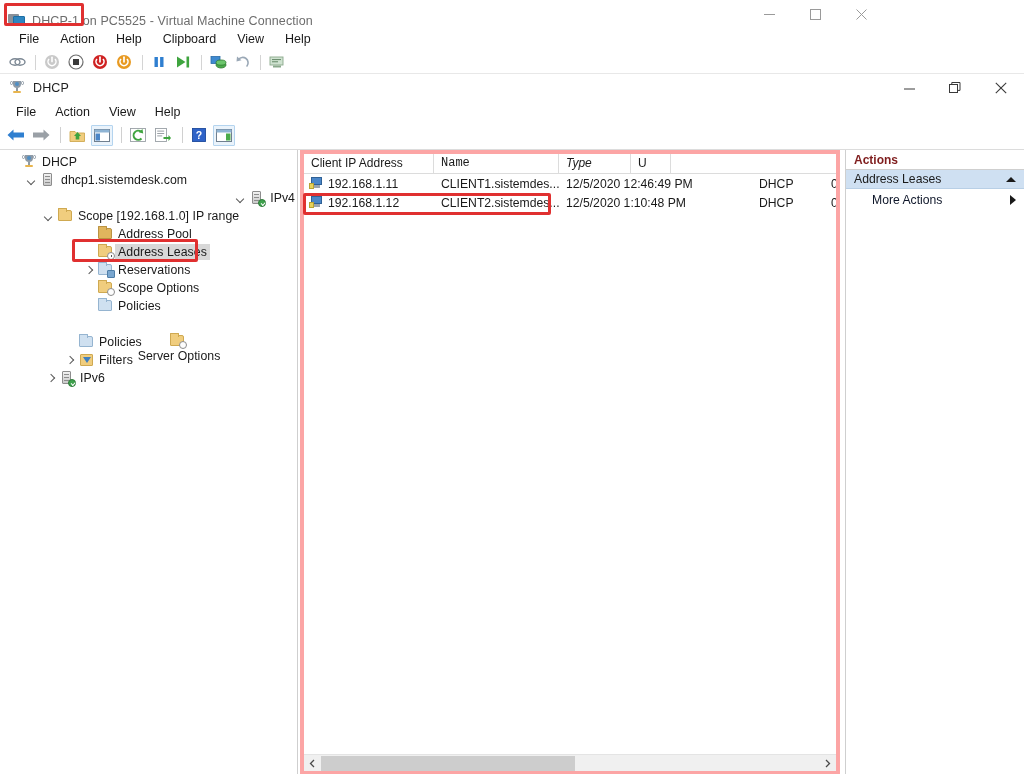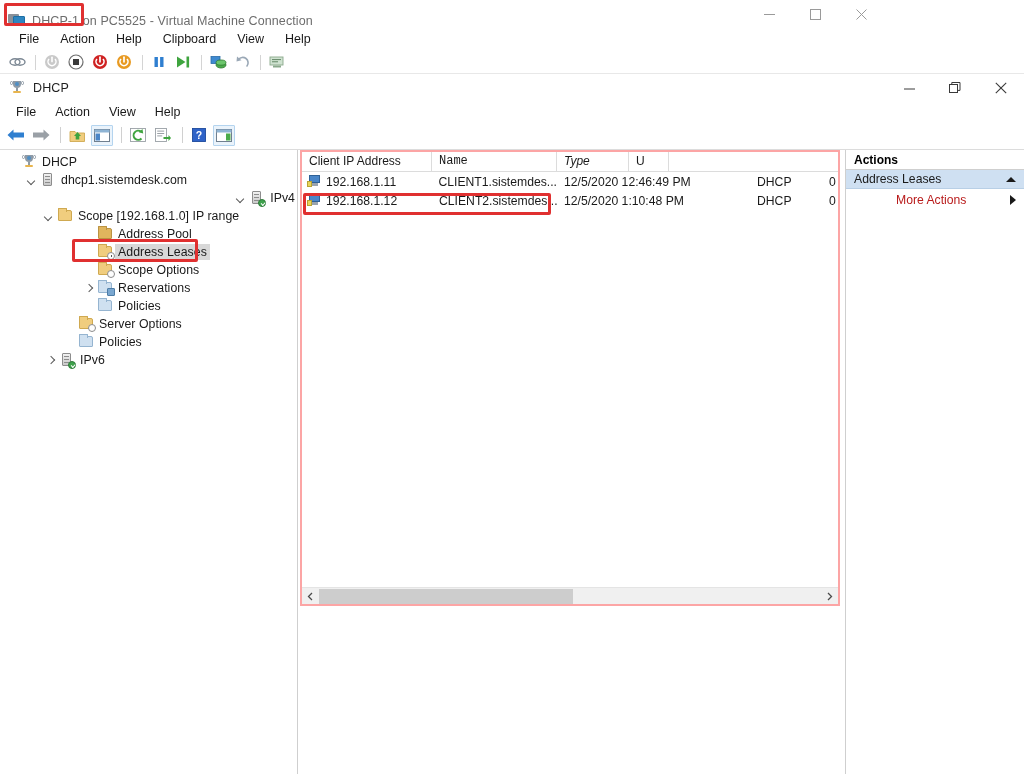--- a/index.html
+++ b/index.html
@@ -290,23 +290,23 @@
     background: #ffffff;
   }
   .splitter .line {
     position: absolute; left: 2px; top: 0; width: 1px; height: 625px;
     background: #cfcfcf;
   }
 
   
   #list-pane {
     position: absolute; left: 300px; top: 0;
-    width: 540px; height: 456px;
-    background: #ffffff;
-    border: 2px solid #fca5a5;
+    width: 540px; height: 625px;
+    background: #ffffff;
+    border: 4px solid #fca5a5;
     overflow: hidden;
     padding-left: 38px;
   }
   .list-header {
     position: absolute; left: 0; top: 0;
     height: 20px; width: 100%;
     background: #ffffff;
     border-bottom: 1px solid #dcdcdc;
     display: flex;
   }
@@ -373,33 +373,33 @@
     width: 179px; height: 625px;
     background: #ffffff;
     border-left: 1px solid #cfcfcf;
   }
   .act-header {
     height: 20px; display: flex; align-items: center;
     padding-left: 8px;
     border-bottom: 1px solid #cfcfcf;
     background: #ffffff;
   }
-  .act-header span { font-size: 12px; font-weight: bold; color: #000000; }
+  .act-header span { font-size: 12px; font-weight: bold; color: #7f1d1d; }
   .act-section {
     height: 19px; display: flex; align-items: center;
     background: #cfe0f2;
     border-bottom: 1px solid #b8cfe6;
     padding: 0 8px 0 8px;
   }
   .act-section .t { font-size: 12.2px; color: #1a1a1a; flex: 1; }
   .act-item {
     height: 22px; display: flex; align-items: center;
     padding: 0 8px 0 26px;
   }
-  .act-item .t { font-size: 12.2px; color: #b91c1c; flex: 1; margin-left: 24px; }
+  .act-item .t { font-size: 12.2px; color: #0f172a; flex: 1; }
   .tri-up {
     width: 0; height: 0;
     border-left: 5px solid transparent;
     border-right: 5px solid transparent;
     border-bottom: 5px solid #1a1a1a;
   }
   .tri-right {
     width: 0; height: 0;
     border-top: 5px solid transparent;
     border-bottom: 5px solid transparent;
@@ -688,58 +688,67 @@
             </div>
             <div class="tree-row selected" style="padding-left: 82px;">
               <div class="tw"></div>
               <div class="tree-icon">
                 <div class="ic-folder"></div>
                 <div class="ic-badge clock"></div>
               </div>
               <div class="tree-label">Address Leases</div>
             </div>
             <div class="tree-row" style="padding-left: 82px;">
+              <div class="tw">
+                <div class="chev right"></div>
+              </div>
+              <div class="tree-icon">
+                <div class="ic-folder blue"></div>
+                <div class="ic-badge sq"></div>
+              </div>
+              <div class="tree-label">Reservations</div>
+            </div>
+            <div class="tree-row" style="padding-left: 82px;">
               <div class="tw"></div>
               <div class="tree-icon">
                 <div class="ic-folder"></div>
                 <div class="ic-badge"></div>
               </div>
               <div class="tree-label">Scope Options</div>
             </div>
             <div class="tree-row" style="padding-left: 82px;">
+              <div class="tw"></div>
+              <div class="tree-icon">
+                <div class="ic-folder blue"></div>
+              </div>
+              <div class="tree-label">Policies</div>
+            </div>
+            <div class="tree-row" style="padding-left: 63px; flex-direction: column;">
+              <div class="tw"></div>
+              <div class="tree-icon">
+                <div class="ic-folder"></div>
+                <div class="ic-badge"></div>
+              </div>
+              <div class="tree-label">Server Options</div>
+            </div>
+            <div class="tree-row" style="padding-left: 63px;">
+              <div class="tw"></div>
+              <div class="tree-icon">
+                <div class="ic-folder blue"></div>
+              </div>
+              <div class="tree-label">Policies</div>
+            </div>
+            <div class="tree-row" style="padding-left: 63px;">
               <div class="tw">
                 <div class="chev right"></div>
               </div>
               <div class="tree-icon">
-                <div class="ic-folder blue"></div>
-                <div class="ic-badge sq"></div>
-              </div>
-              <div class="tree-label">Reservations</div>
-            </div>
-            <div class="tree-row" style="padding-left: 82px;">
-              <div class="tw"></div>
-              <div class="tree-icon">
-                <div class="ic-folder blue"></div>
-              </div>
-              <div class="tree-label">Policies</div>
-            </div>
-            <div class="tree-row" style="padding-left: 63px;">
-              <div class="tw"></div>
-              <div class="tree-icon">
-                <div class="ic-folder"></div>
-                <div class="ic-badge"></div>
-              </div>
-              <div class="tree-label">Server Options</div>
-            </div>
-            <div class="tree-row" style="padding-left: 63px;">
-              <div class="tw"></div>
-              <div class="tree-icon">
-                <div class="ic-folder blue"></div>
-              </div>
-              <div class="tree-label">Policies</div>
+                <div class="ic-funnel"></div>
+              </div>
+              <div class="tree-label">Filters</div>
             </div>
             <div class="tree-row" style="padding-left: 44px;">
               <div class="tw">
                 <div class="chev right"></div>
               </div>
               <div class="tree-icon">
                 <div class="ic-server"></div>
                 <div class="ic-check"></div>
               </div>
               <div class="tree-label">IPv6</div>
@@ -760,21 +769,21 @@
         <div class="list-rows" id="list-rows">
             <div class="list-row">
               <div class="lr-cell first" style="width: 130px;">
                 <div class="ic-client">
                   <div class="scr"></div>
                   <div class="base2"></div>
                   <div class="plug"></div>
                 </div>
                 <span>192.168.1.11</span>
               </div>
-              <div class="lr-cell" style="width: 125px; justify-content: flex-end;">
+              <div class="lr-cell" style="width: 125px;">
                 <span>CLIENT1.sistemdes...</span>
               </div>
               <div class="lr-cell" style="width: 193px;">
                 <span>12/5/2020 12:46:49 PM</span>
               </div>
               <div class="lr-cell" style="width: 72px;">
                 <span>DHCP</span>
               </div>
               <div class="lr-cell" style="width: 40px;">
                 <span>0</span>

